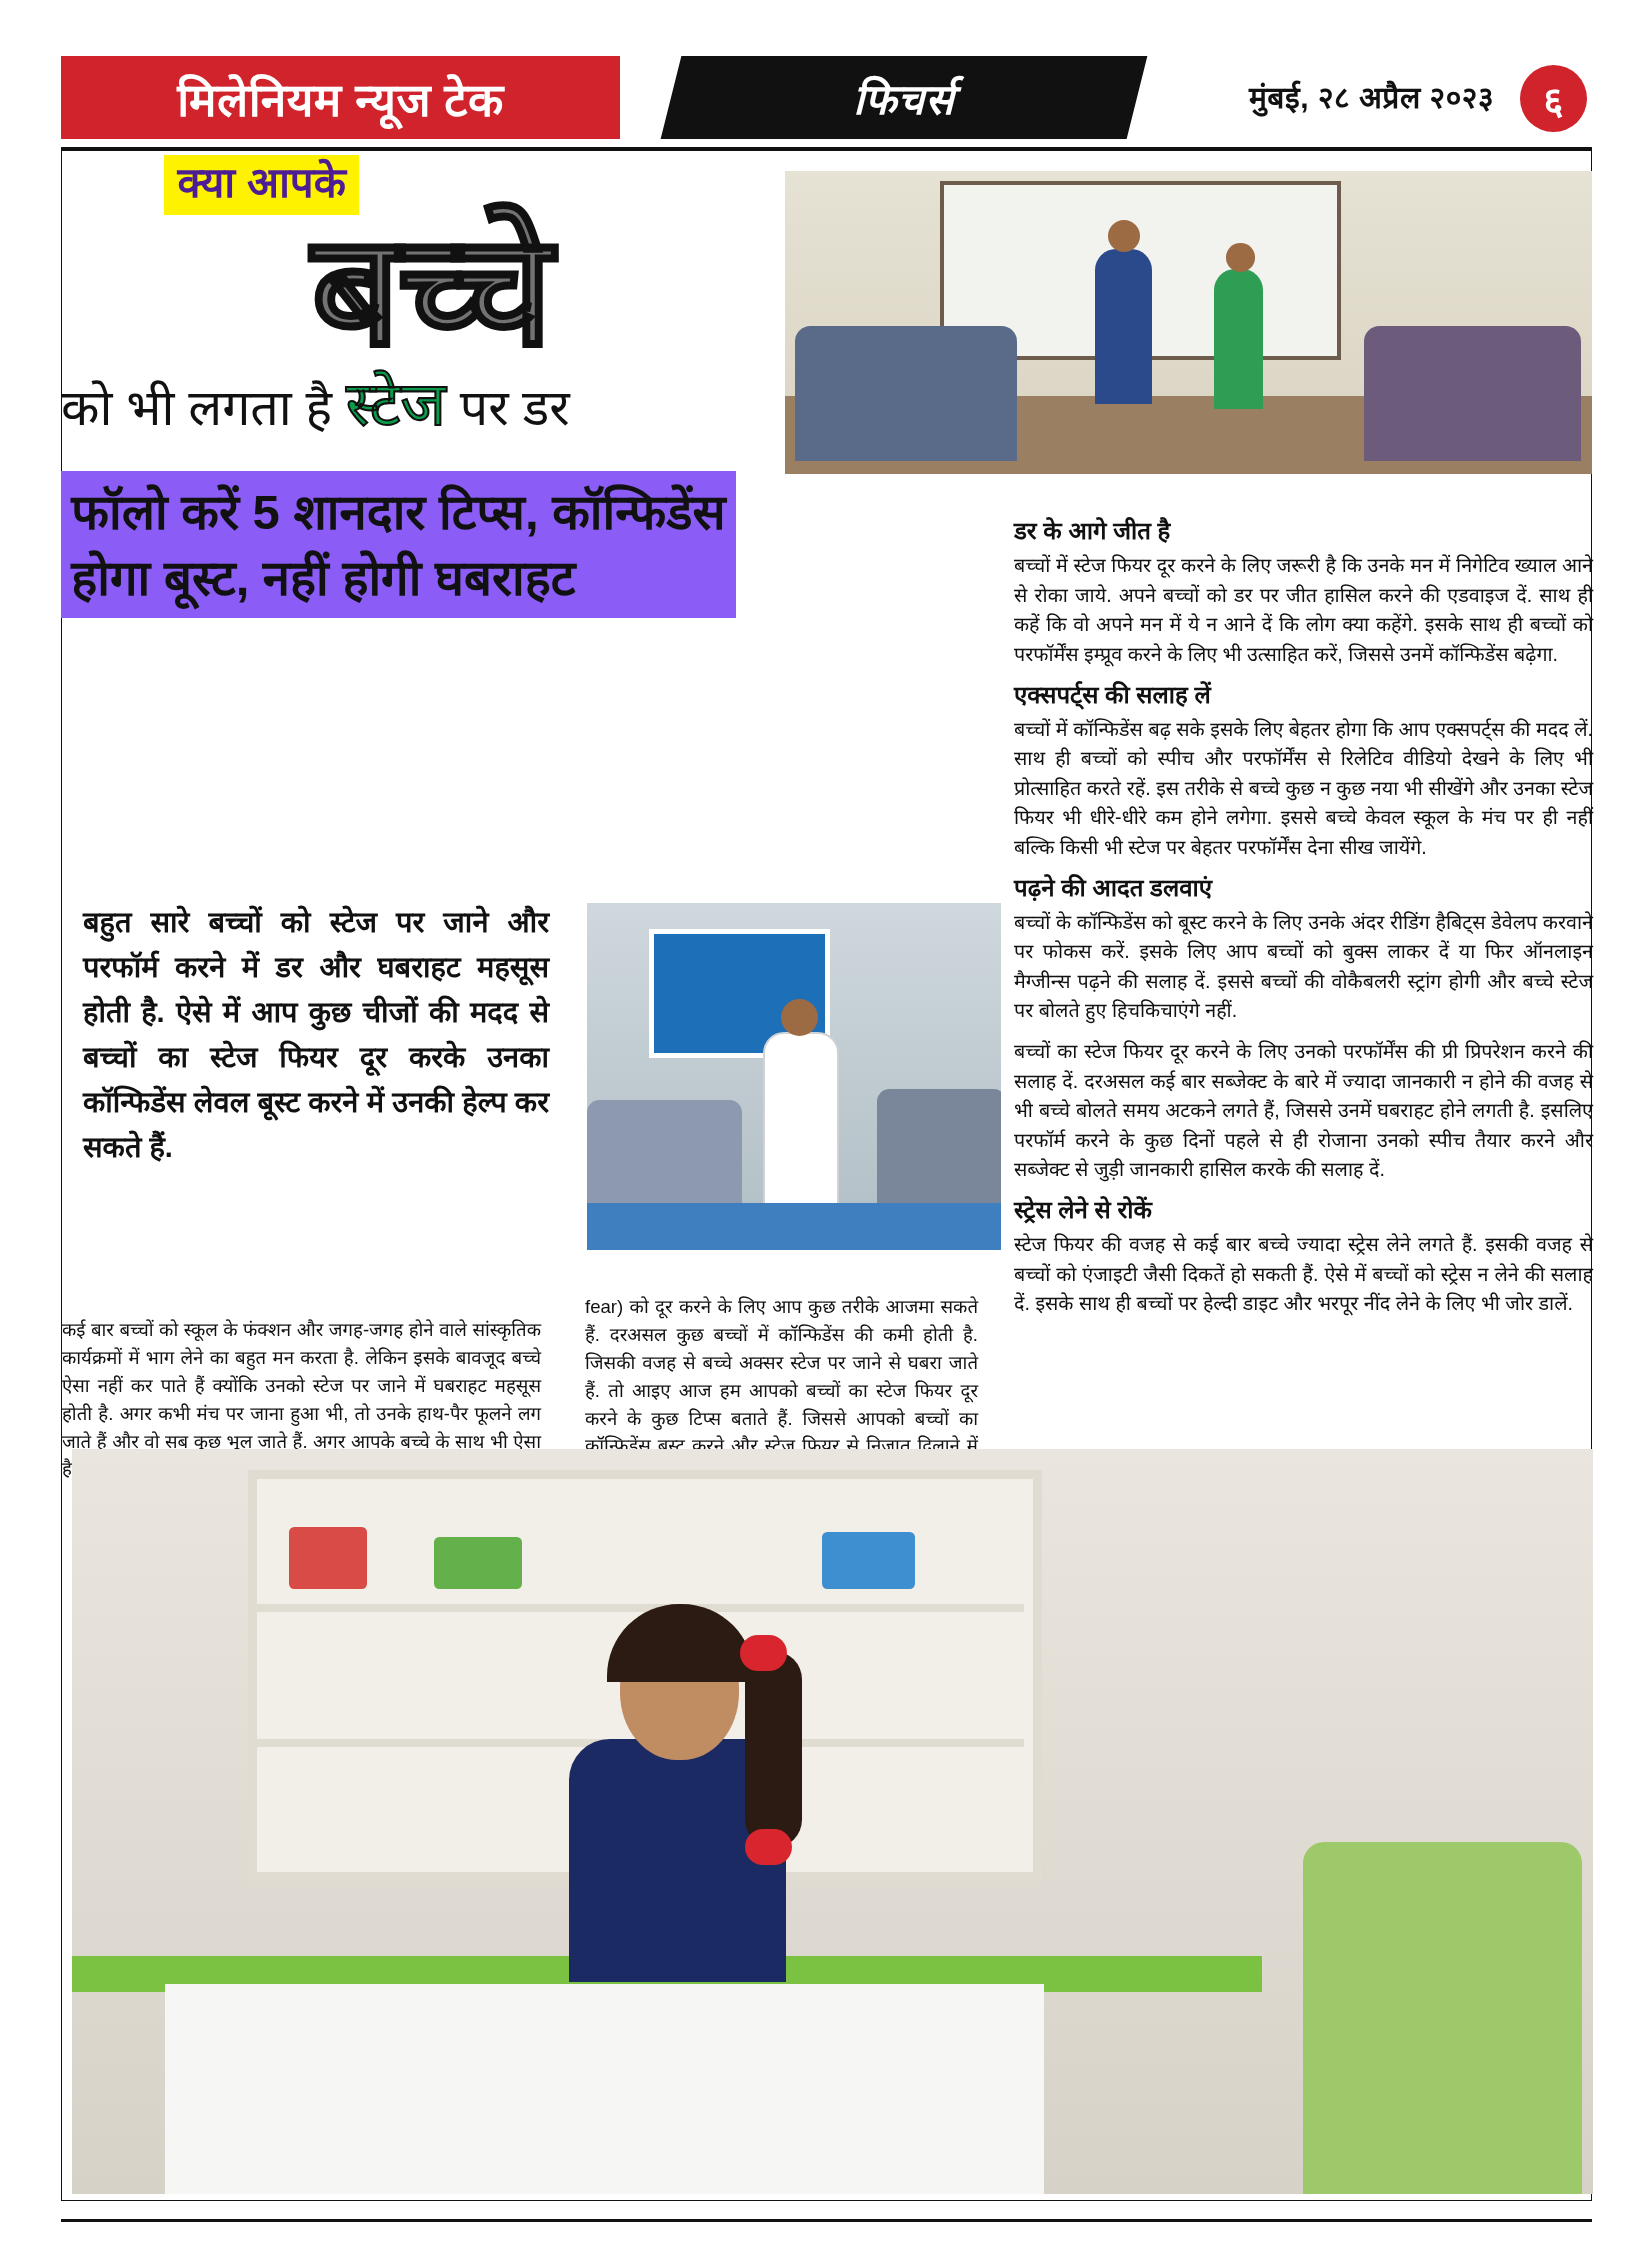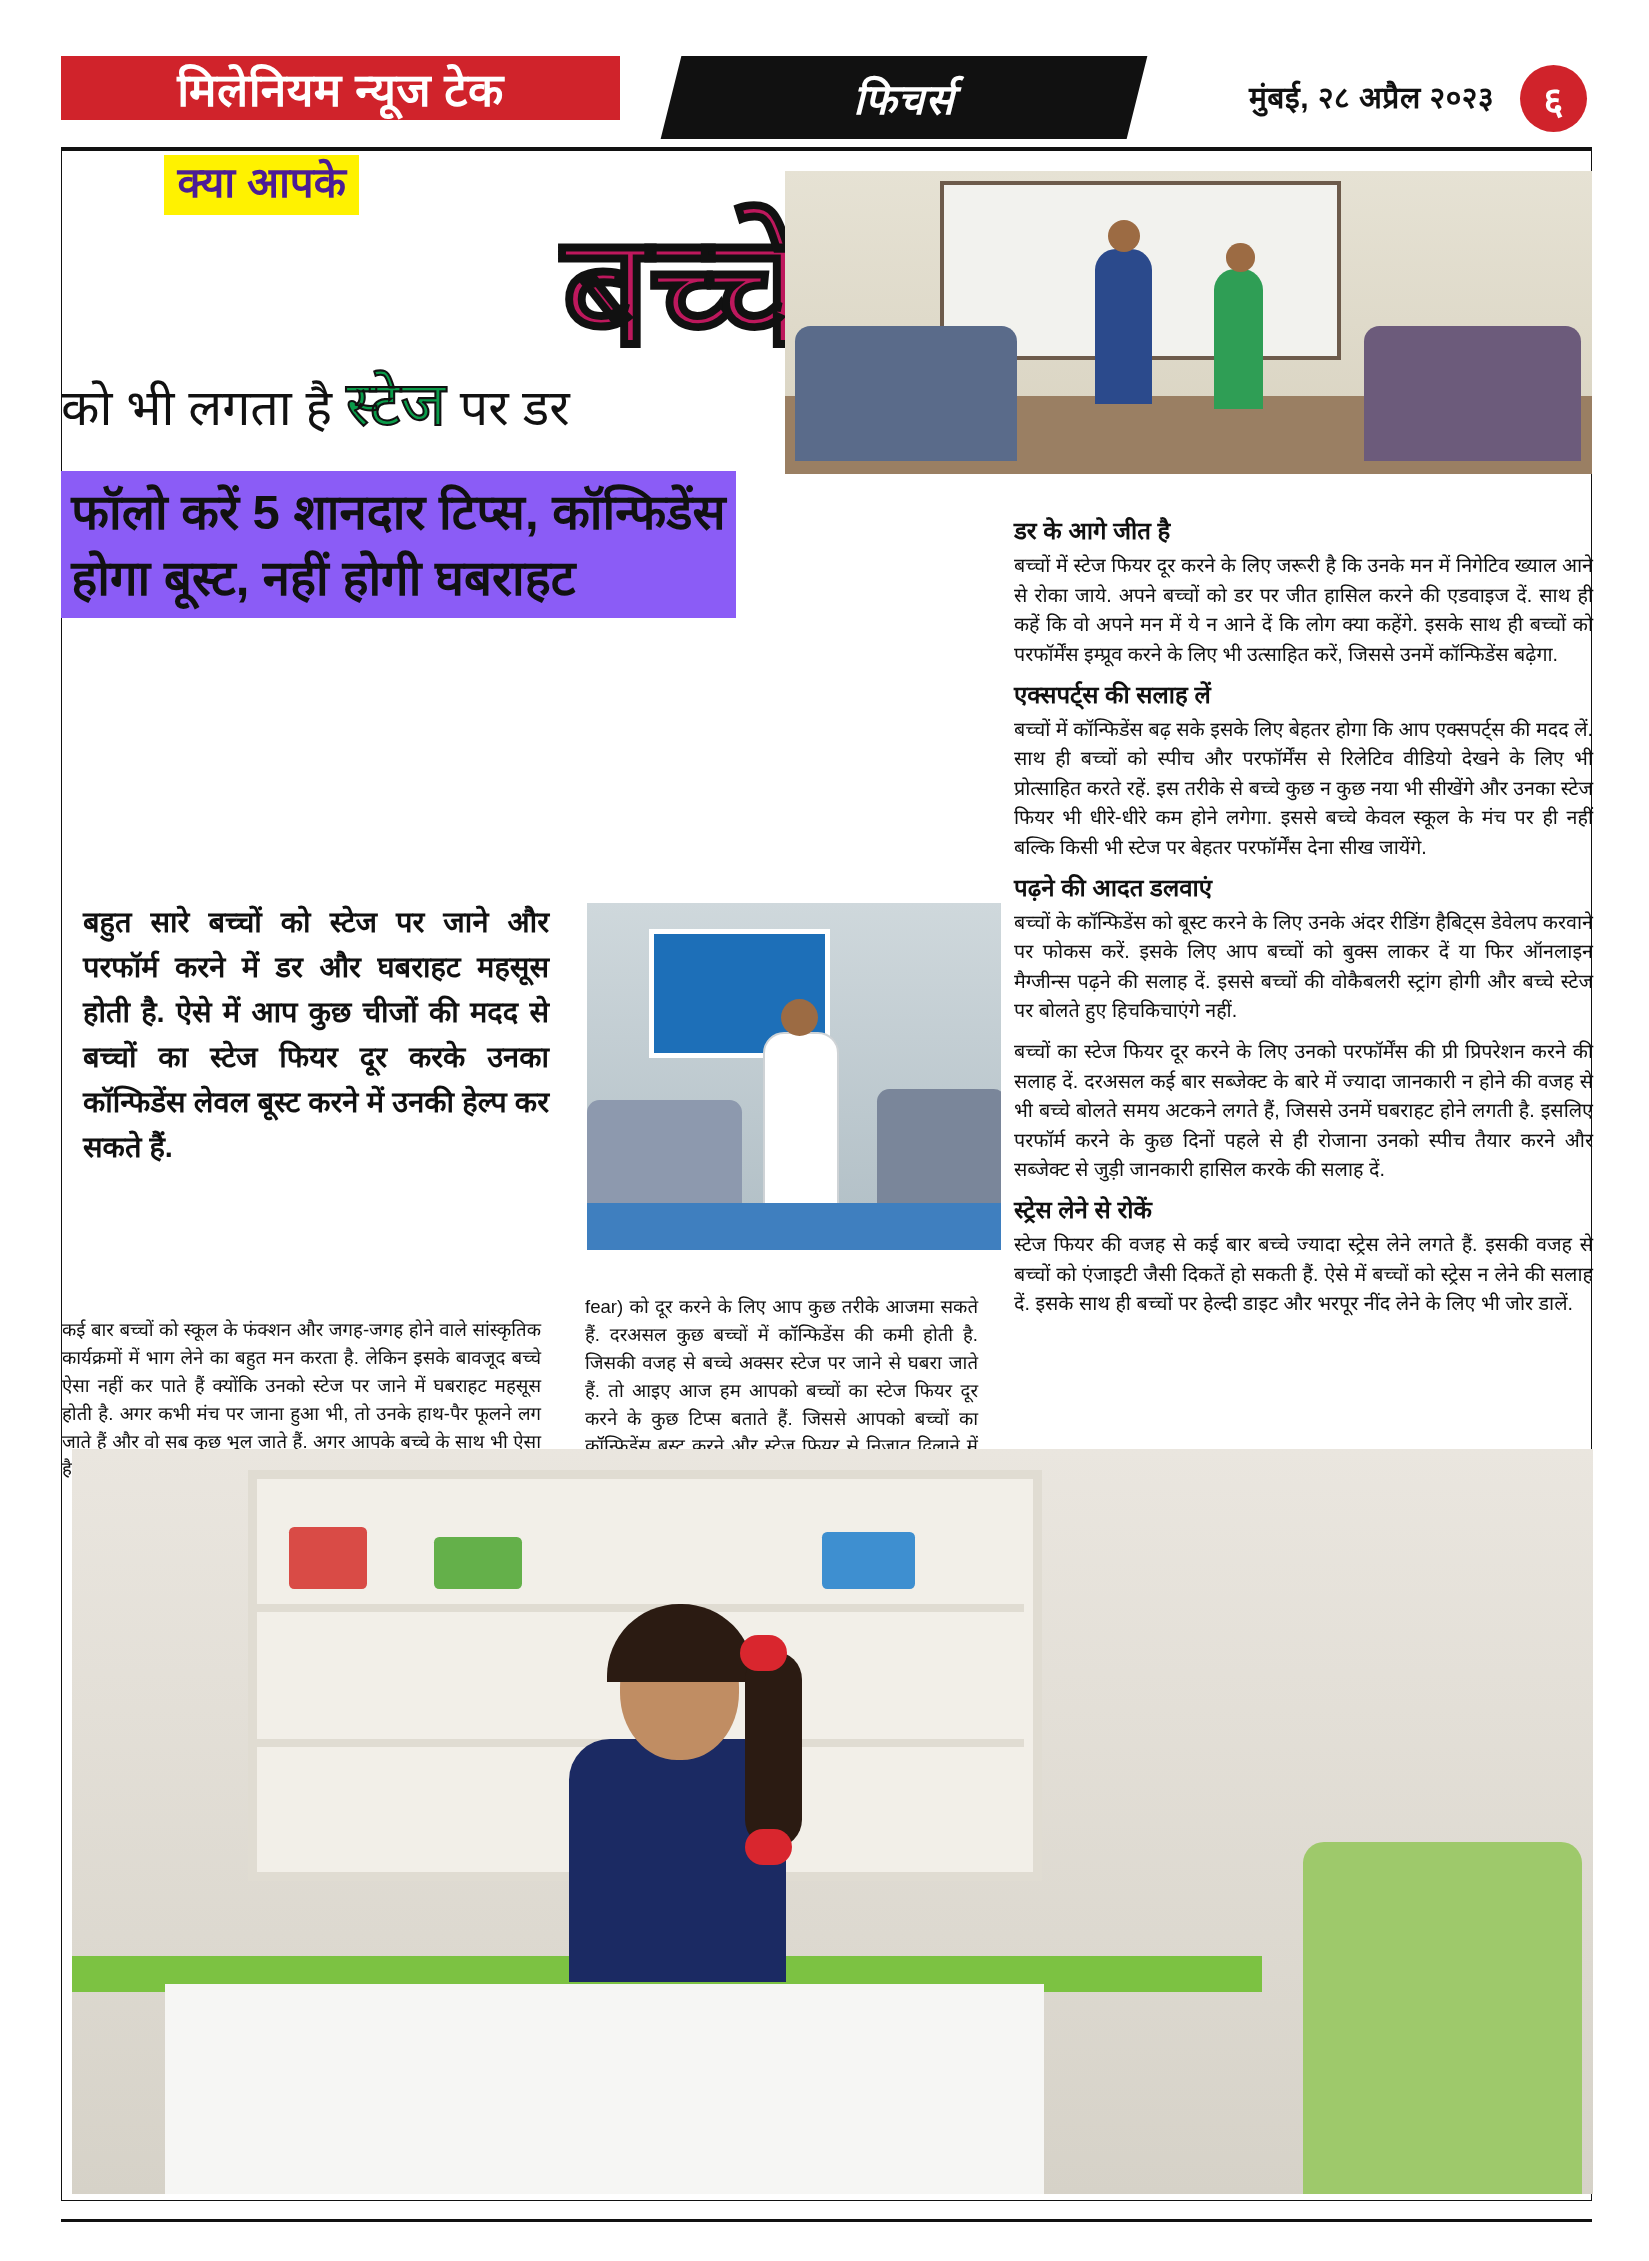--- a/index.html
+++ b/index.html
@@ -30,21 +30,21 @@
     position: absolute;
     left: 61px;
     top: 56px;
     width: 1531px;
     height: 85px;
   }
   .mh-left {
     position: absolute;
     left: 0; top: 0;
     width: 559px;
-    height: 64px;
+    height: 83px;
     background: #d0232b;
     display: flex;
     align-items: center;
     justify-content: center;
     text-align: right;
   }
   .mh-left span {
     color: #fff;
     font-size: 46px;
     font-weight: bold;
@@ -124,26 +124,26 @@
     padding: 5.2px 13.5px 8.3px 13.5px;
     font-size: 42px;
     font-weight: bold;
     color: #4c1d95;
     margin-left: 103px;
     line-height: 1.1;
   }
   .big-word {
     font-size: 155px;
     font-weight: bold;
-    color: #be185d;
+    color: #737373;
     line-height: 0.95;
     letter-spacing: -2.1px;
     margin-top: 2.1px;
     -webkit-text-stroke: 3.1px #111;
-    text-align: right;
+    text-align: center;
   }
   .subhead-line {
     font-size: 50px;
     font-weight: normal;
     color: #111;
     line-height: 1.15;
     margin-top: 5.2px;
     white-space: nowrap;
   }
   .subhead-line .green {

